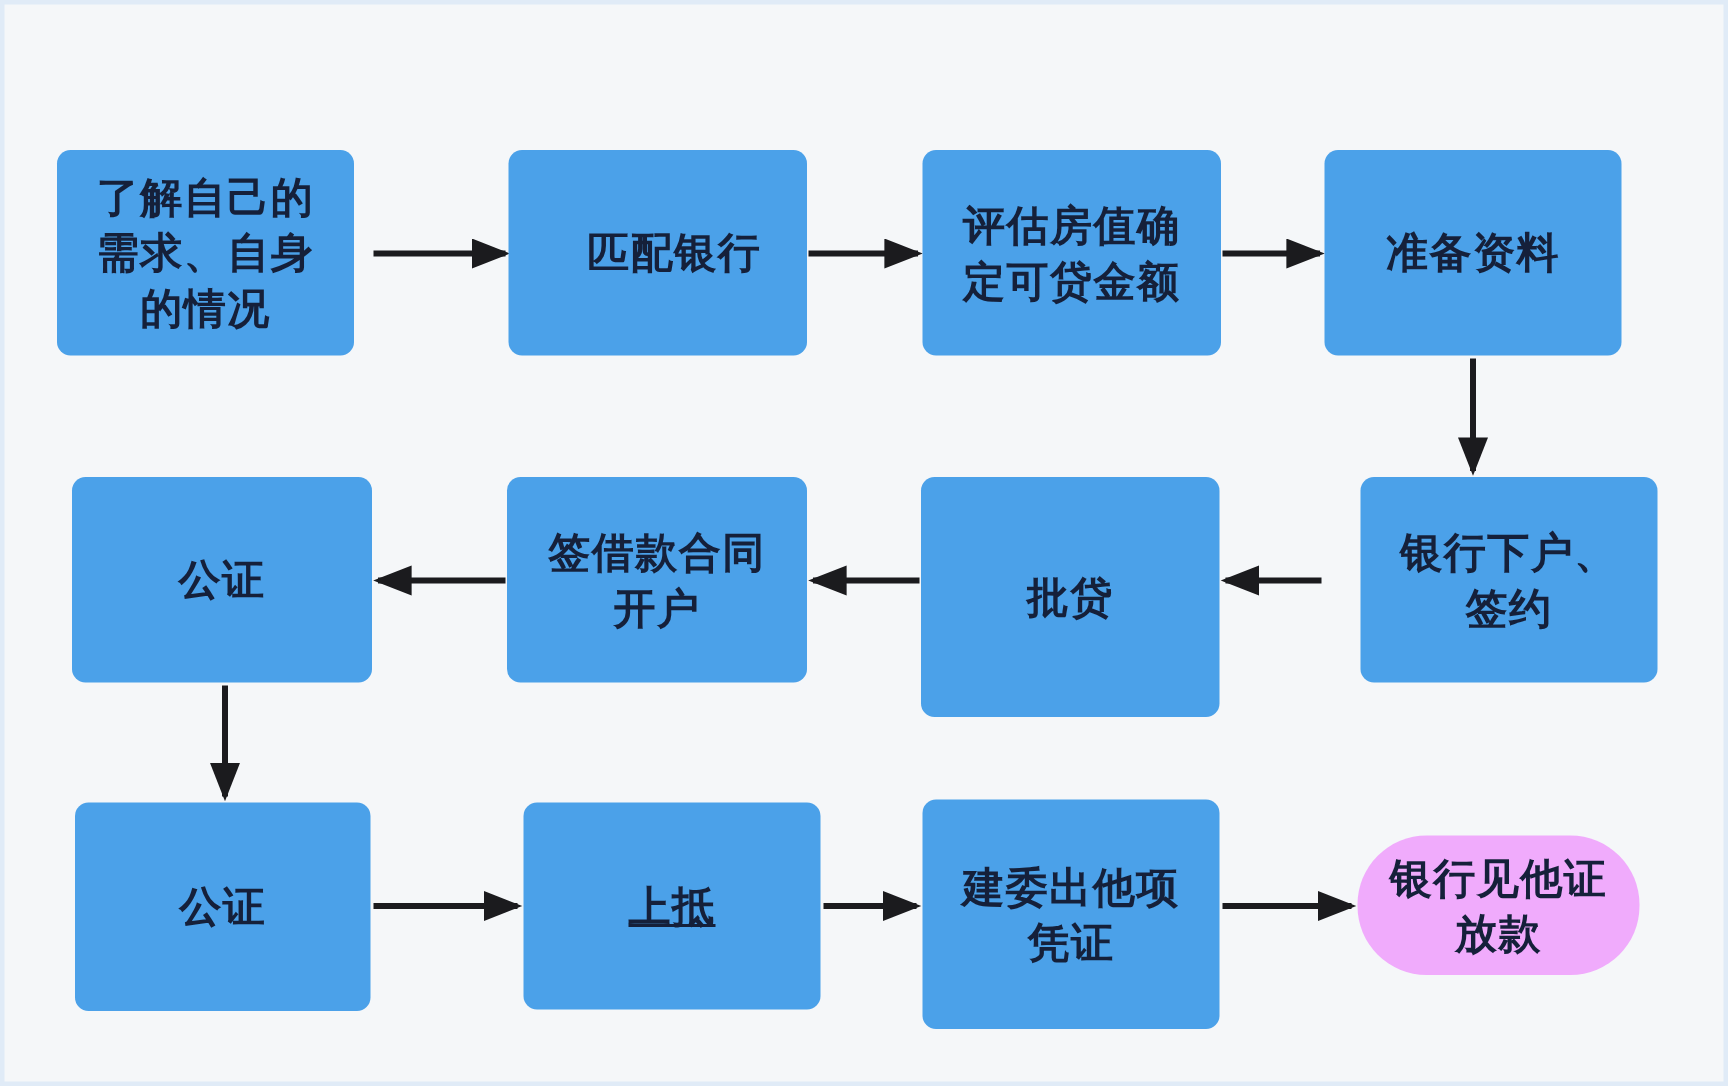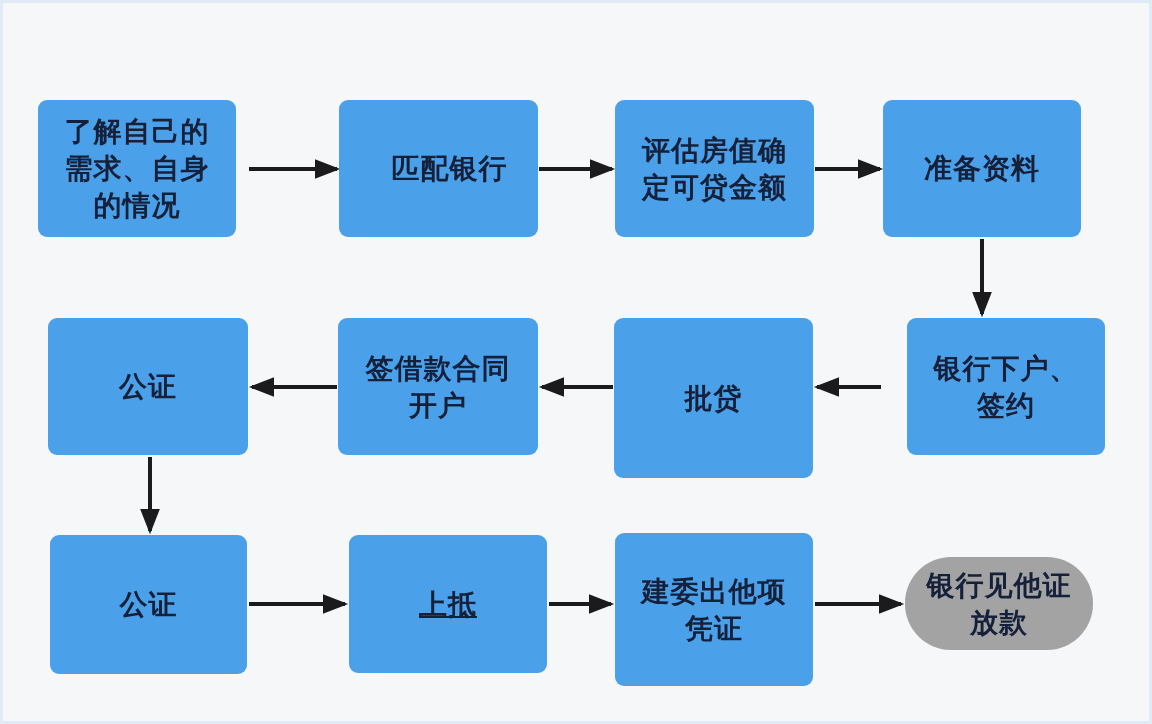--- a/index.html
+++ b/index.html
@@ -78,16 +78,16 @@
       <div class="node rect" style="left: 883px; top: 318px; width: 198px; height: 137px; background: rgb(75, 161, 233); color: rgb(21, 32, 58); margin-left: 24px;">银行下户、
 签约</div>
       <div class="node rect" style="left: 614px; top: 318px; width: 199px; height: 160px; background: rgb(75, 161, 233); color: rgb(21, 32, 58);">批贷</div>
       <div class="node rect" style="left: 338px; top: 318px; width: 200px; height: 137px; background: rgb(75, 161, 233); color: rgb(21, 32, 58);">签借款合同
 开户</div>
       <div class="node rect" style="left: 48px; top: 318px; width: 200px; height: 137px; background: rgb(75, 161, 233); color: rgb(21, 32, 58);">公证</div>
       <div class="node rect" style="left: 50px; top: 535px; width: 197px; height: 139px; background: rgb(75, 161, 233); color: rgb(21, 32, 58);">公证</div>
       <div class="node rect" style="left: 349px; top: 535px; width: 198px; height: 138px; background: rgb(75, 161, 233); color: rgb(21, 32, 58); text-decoration: underline;">上抵</div>
       <div class="node rect" style="left: 615px; top: 533px; width: 198px; height: 153px; background: rgb(75, 161, 233); color: rgb(21, 32, 58);">建委出他项
 凭证</div>
-      <div class="node stadium" style="left: 905px; top: 557px; width: 188px; height: 93px; background: #a3a3a3; color: rgb(21, 32, 58);">银行见他证
+      <div class="node stadium" style="left: 905px; top: 557px; width: 188px; height: 93px; background: #f0abfc; color: rgb(21, 32, 58);">银行见他证
 放款</div>
     </div>
 </div>
 
 </body></html>

